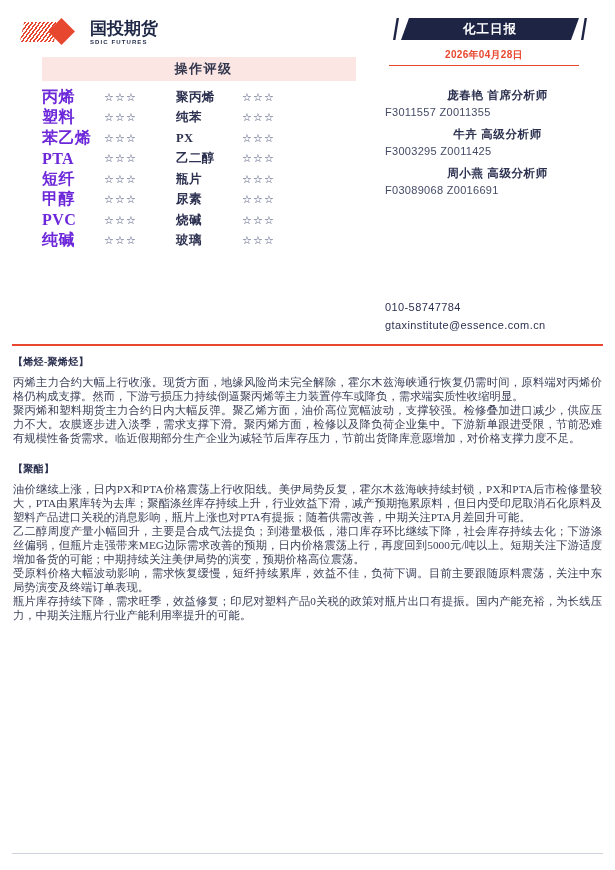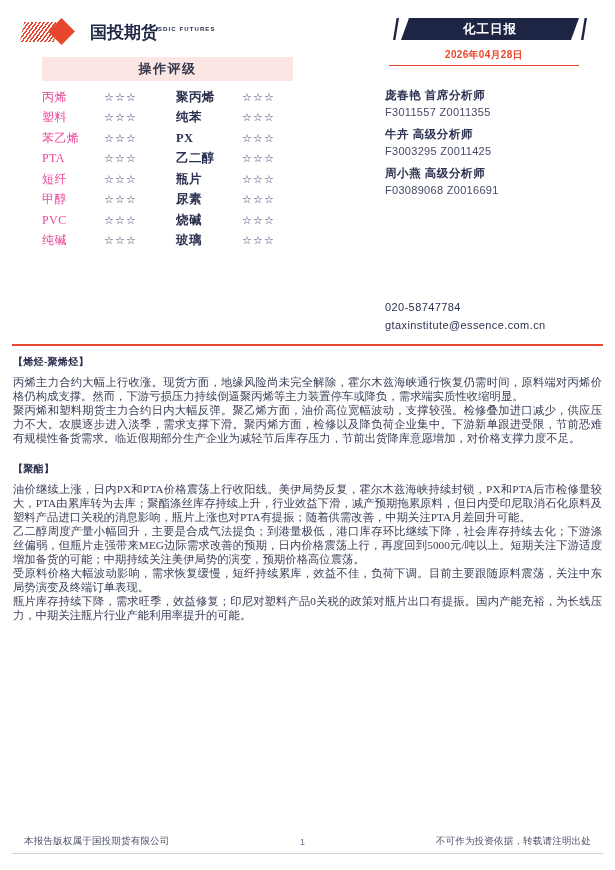--- a/index.html
+++ b/index.html
@@ -58,21 +58,21 @@
     position: absolute;
     left: 30px;
     top: 3px;
     width: 19px;
     height: 19px;
     background: #e8472f;
     transform: rotate(45deg);
   }
   .logo-text {
     display: flex;
-    flex-direction: row;
+    flex-direction: column;
     justify-content: space-between;
     line-height: 1;
   }
   .logo-cn {
     font-family: "Liberation Sans", sans-serif;
     font-weight: bold;
     font-size: 17px;
     color: #1e2746;
     letter-spacing: 0px;
   }
@@ -148,49 +148,50 @@
     margin-top: 3px;
     height: 1.2px;
     background: #e8472f;
   }
 
   
   .rating-title {
     position: absolute;
     left: 42px;
     top: 57px;
-    width: 251px;
+    width: 305px;
     height: 24px;
     background: #fbe6e4;
     display: flex;
     align-items: center;
     justify-content: center;
     font-family: "Liberation Serif", serif;
     font-weight: bold;
     font-size: 13px;
     color: #33374d;
     letter-spacing: 1.5px;
+    padding-left: 9px;
   }
   .rating-grid {
     position: absolute;
     left: 42px;
     top: 87px;
     width: 283px;
   }
   .rating-row {
     display: flex;
     align-items: center;
     height: 20.5px;
   }
   .rc-name {
     width: 62px;
     font-family: "Liberation Serif", serif;
-    font-weight: normal;
-    font-size: 12px;
-    color: #ec4899;
+    font-weight: bold;
+    font-size: 16px;
+    color: #6d28d9;
     letter-spacing: 0.4px;
   }
   .rc-stars {
     width: 72px;
     font-size: 11px;
     color: #414a72;
     letter-spacing: 1.2px;
     font-family: "DejaVu Sans", sans-serif;
   }
   .rc-name2 {
@@ -210,26 +211,27 @@
   }
 
   
   .analysts {
     position: absolute;
     left: 385px;
     top: 88px;
     width: 225px;
   }
   .an-name {
-    font-family: Liberation Serif, serif;
+    font-family: Liberation Sans, sans-serif;
     font-weight: bold;
     font-size: 11.5px;
     color: #2c3150;
     letter-spacing: 0.6px;
     margin-bottom: 3px;
+    text-align: center;
   }
   .an-codes {
     font-family: "Liberation Sans", sans-serif;
     font-size: 11px;
     color: #444b66;
     letter-spacing: 0.3px;
     margin-bottom: 9px;
   }
   .contact {
     position: absolute;
@@ -407,21 +409,21 @@
         <div class="an-name">牛卉 高级分析师</div>
         <div class="an-codes">F3003295 Z0011425</div>
       </div>
       <div>
         <div class="an-name">周小燕 高级分析师</div>
         <div class="an-codes">F03089068 Z0016691</div>
       </div>
     </div>
 
     <div class="contact">
-      <div class="contact-phone">020-58747784</div>
+      <div class="contact-phone">010-58747784</div>
       <div class="contact-email">gtaxinstitute@essence.com.cn</div>
     </div>
   </div>
 
   <div class="main-rule"></div>
 
   <div class="body">
 
     <div>
       <div class="sec-head">【烯烃-聚烯烃】</div>
@@ -433,20 +435,15 @@
 
     <div>
       <div class="sec-head">【聚酯】</div>
       <p class="para">油价继续上涨，日内PX和PTA价格震荡上行收阳线。美伊局势反复，霍尔木兹海峡持续封锁，PX和PTA后市检修量较大，PTA由累库转为去库；聚酯涤丝库存持续上升，行业效益下滑，减产预期拖累原料，但日内受印尼取消石化原料及塑料产品进口关税的消息影响，瓶片上涨也对PTA有提振；随着供需改善，中期关注PTA月差回升可能。</p>
       <p class="para">乙二醇周度产量小幅回升，主要是合成气法提负；到港量极低，港口库存环比继续下降，社会库存持续去化；下游涤丝偏弱，但瓶片走强带来MEG边际需求改善的预期，日内价格震荡上行，再度回到5000元/吨以上。短期关注下游适度增加备货的可能；中期持续关注美伊局势的演变，预期价格高位震荡。</p>
       <p class="para">受原料价格大幅波动影响，需求恢复缓慢，短纤持续累库，效益不佳，负荷下调。目前主要跟随原料震荡，关注中东局势演变及终端订单表现。</p>
       <p class="para">瓶片库存持续下降，需求旺季，效益修复；印尼对塑料产品0关税的政策对瓶片出口有提振。国内产能充裕，为长线压力，中期关注瓶片行业产能利用率提升的可能。</p>
     </div>
   </div>
 
-  <div class="footer">
-    <span>本报告版权属于国投期货有限公司</span>
-    <span class="footer-center">1</span>
-    <span>不可作为投资依据，转载请注明出处</span>
-  </div>
   <div class="footer-rule"></div>
 
 </div>
 
 </body></html>

